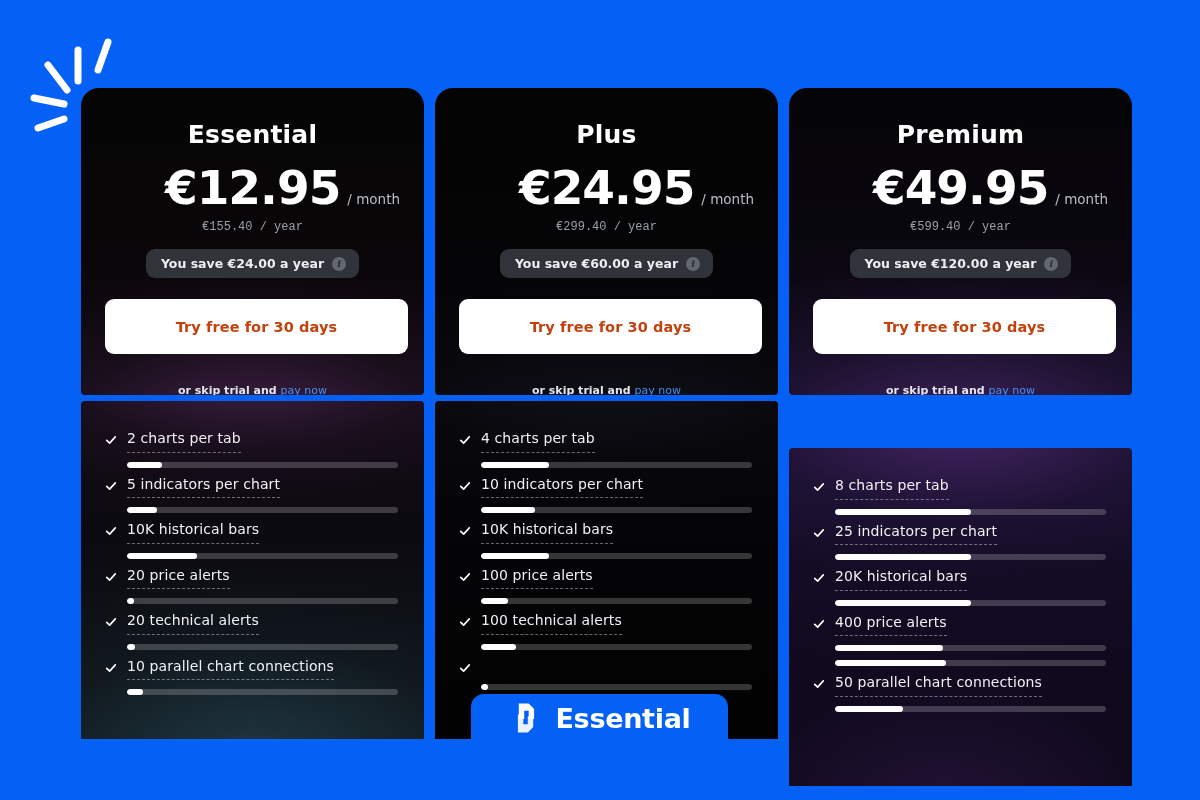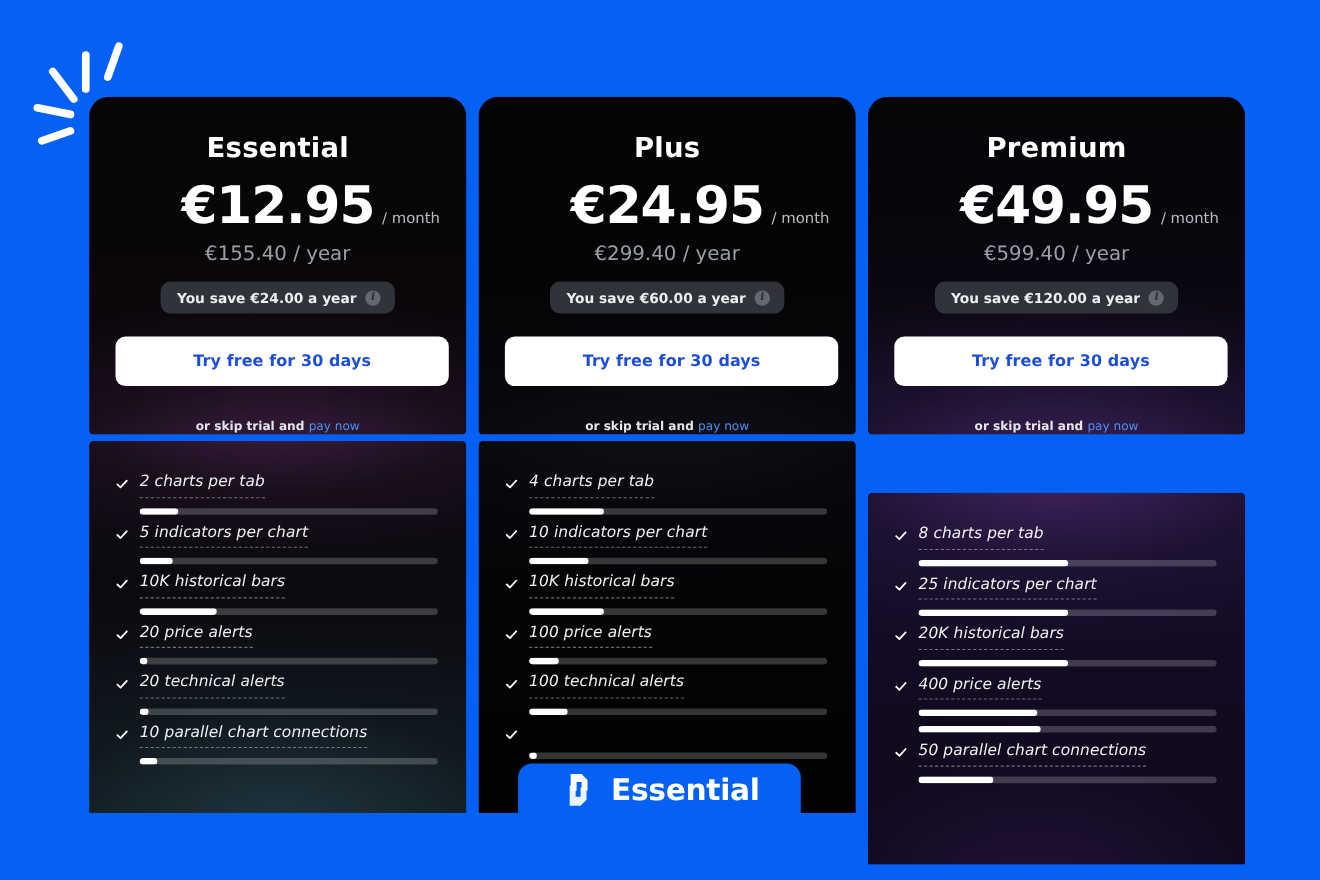--- a/index.html
+++ b/index.html
@@ -90,23 +90,24 @@
     line-height: 1.05;
   }
   .price-period {
     font-size: 13.5px;
     color: #b9bdc4;
     font-weight: 400;
   }
 
   .price-yearly {
     margin-top: 8px;
-    font-size: 18px;
+    font-size: 12px;
     color: #9aa0a8;
     font-weight: 400;
+    font-family: Liberation Mono, monospace;
   }
 
   .save-badge {
     display: inline-flex;
     align-items: center;
     gap: 8px;
     margin-top: 15px;
     padding: 7px 13px 7px 15px;
     border-radius: 9px;
     background: #31333a;
@@ -126,25 +127,25 @@
     line-height: 14px;
     text-align: center;
     flex: none;
     font-family: "DejaVu Serif", "Liberation Serif", serif;
   }
 
   .trial-button {
     display: block;
     width: 303px;
     margin: 21px auto 0;
-    height: 45px;
+    height: 55px;
     border: none;
     border-radius: 9px;
     background: #ffffff;
-    color: #1d4ed8;
+    color: #c2410c;
     font-size: 14.5px;
     font-weight: 700;
     font-family: inherit;
     cursor: pointer;
     letter-spacing: 0.1px;
   }
 
   .skip-line {
     margin-top: 30px;
     font-size: 11px;
@@ -202,21 +203,20 @@
   }
 
   .feature-label {
     font-size: 14px;
     font-weight: 400;
     color: #f0f1f3;
     border-bottom: 1px dashed rgba(255,255,255,0.40);
     padding-bottom: 4px;
     line-height: 1.25;
     letter-spacing: 0.1px;
-    font-style: italic;
   }
 
   .feature-track {
     margin: 9px 0 0 22px;
     height: 6px;
     border-radius: 3px;
     background: rgba(255,255,255,0.20);
     position: relative;
     overflow: hidden;
   }

